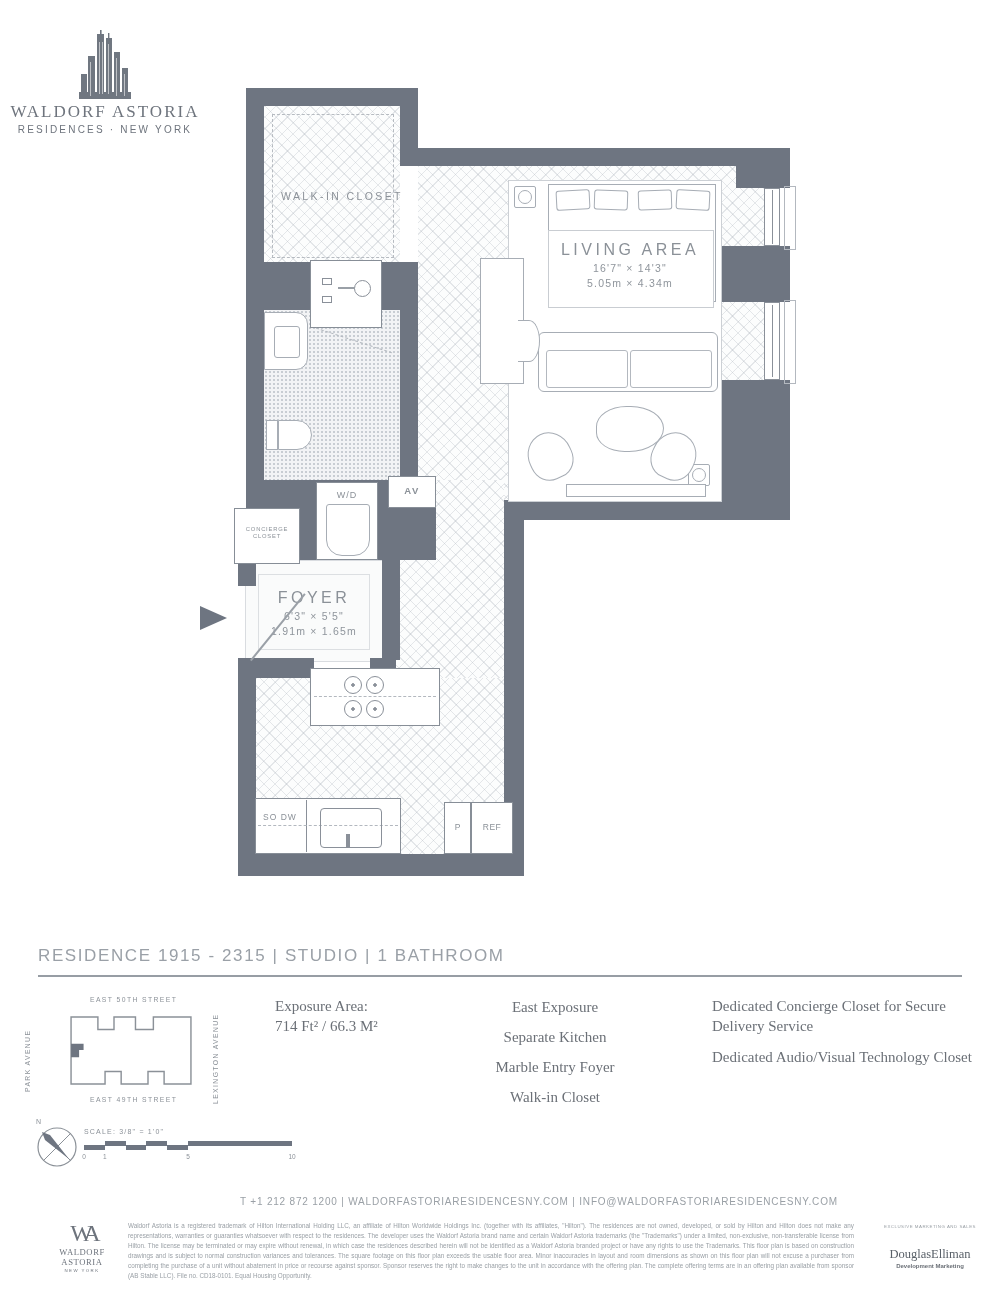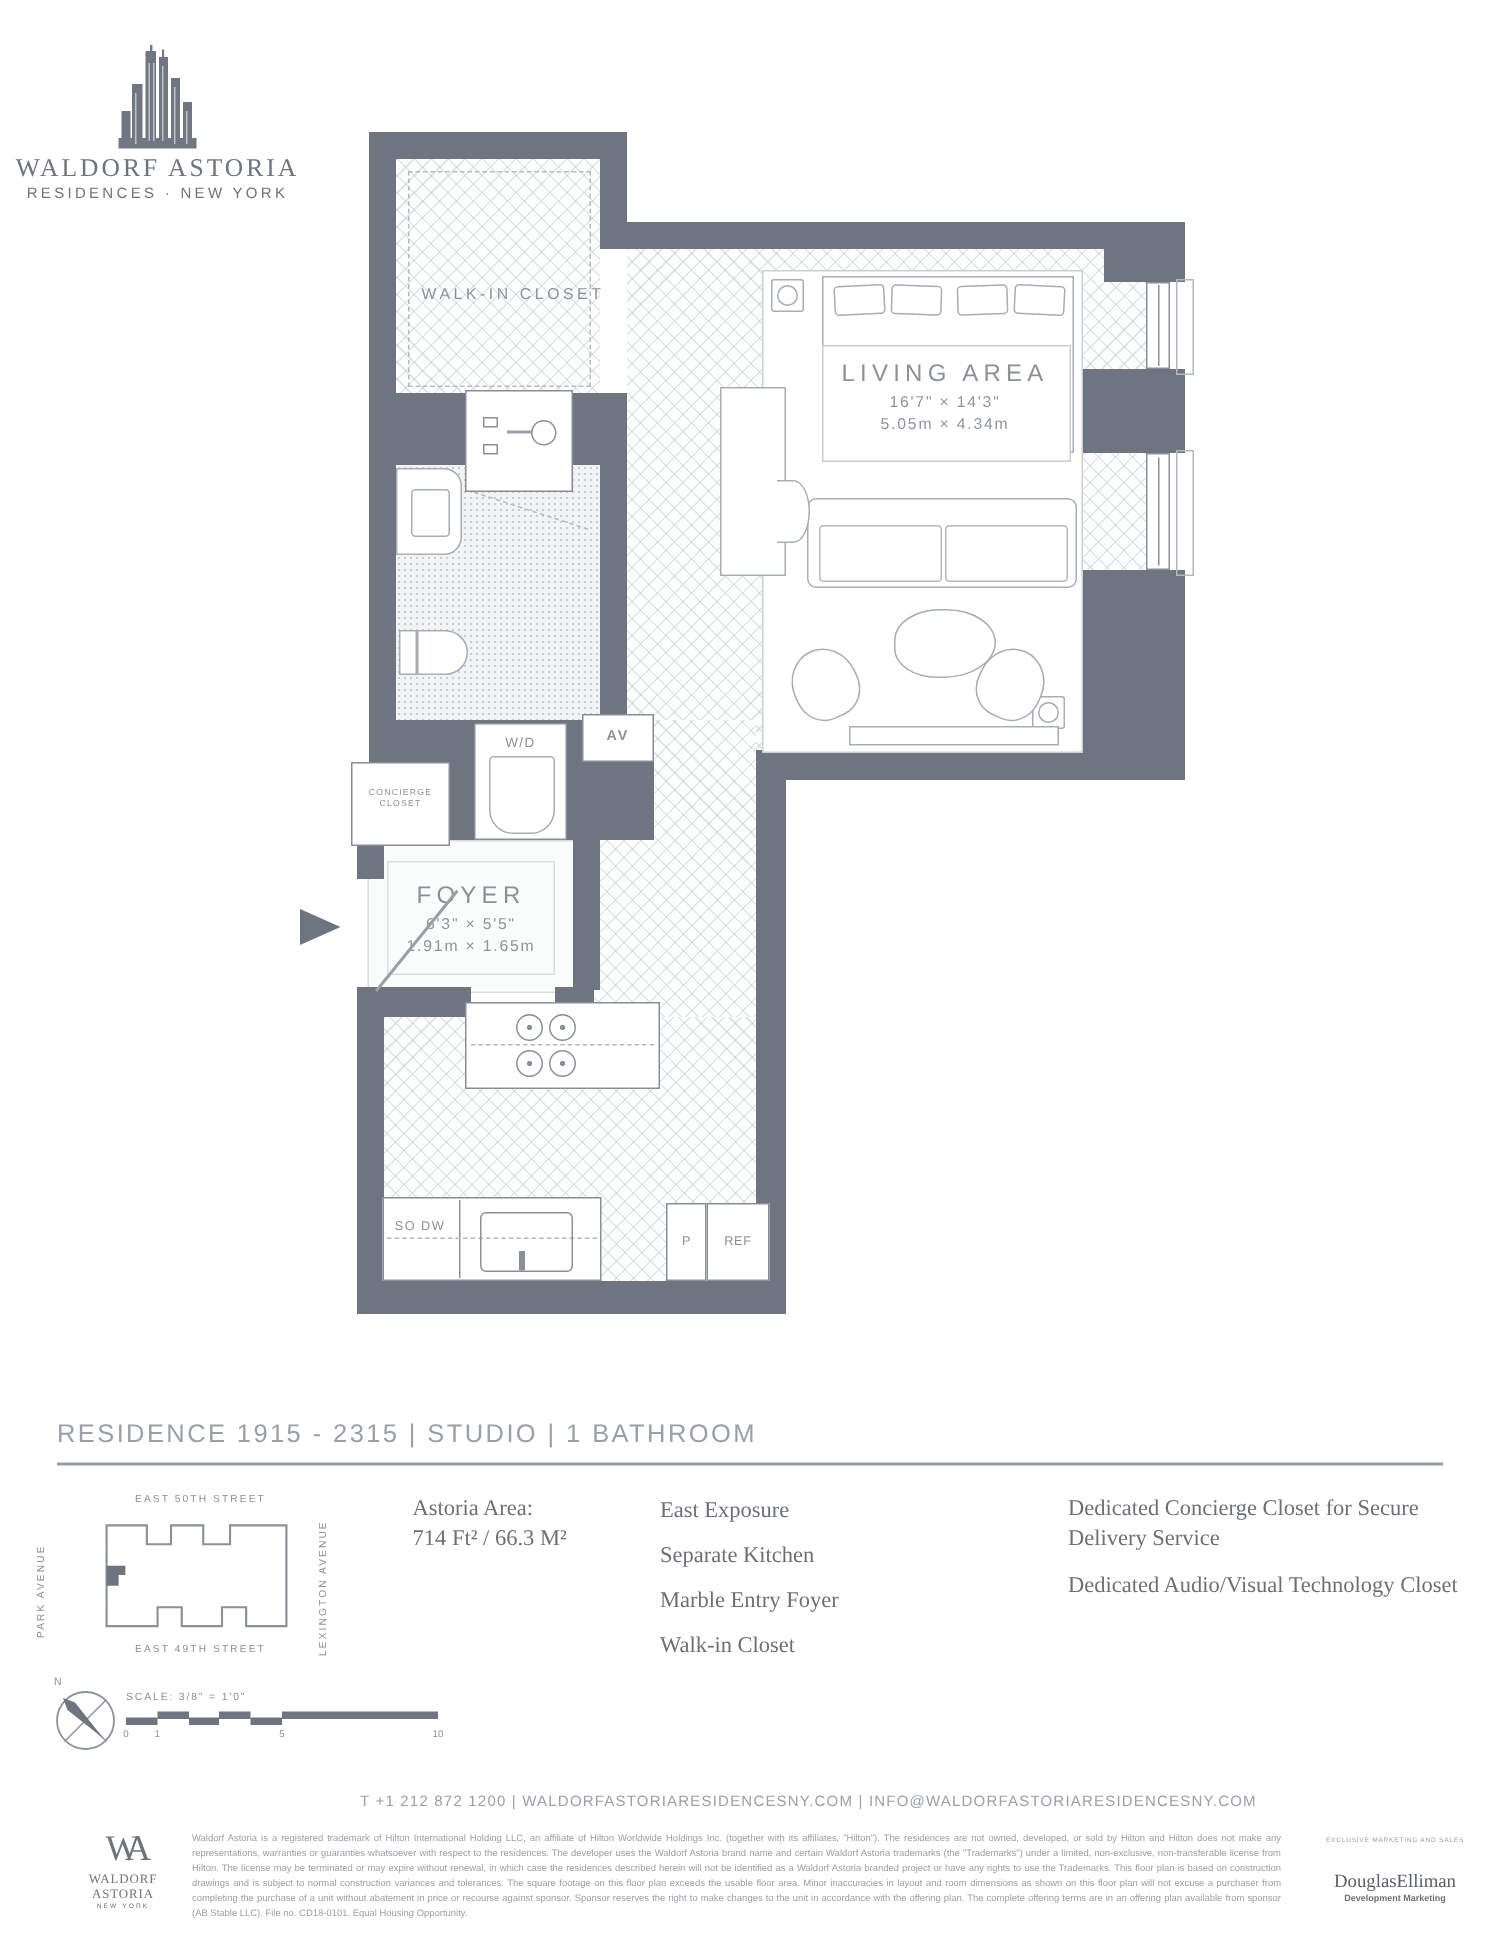--- a/index.html
+++ b/index.html
@@ -229,24 +229,24 @@
   <div class="street vtext" style="left:24px;top:1012px;height:80px;">PARK AVENUE</div>
   <div class="street vtext" style="left:212px;top:1000px;height:104px;">LEXINGTON AVENUE</div>
   <div class="abs" style="left:56px;top:1008px;">
     <svg width="150" height="85" viewBox="0 0 150 95">
       <path d="M8,10 H38 V24 H56 V10 H80 V24 H100 V10 H142 V85 H112 V71 H94 V85 H64 V71 H46 V85 H8 Z" fill="none" stroke="#8b9198" stroke-width="1.6"></path>
       <path d="M8,40 h14 v7 h-5 v8 h-9 z" fill="#6e7581"></path>
     </svg>
   </div>
 
   <div class="abs serif" style="left:275px;top:996px;font-size:15px;line-height:20px;">
-    <div>Astoria Area:</div>
+    <div>Exposure Area:</div>
     <div>714 Ft² / 66.3 M²</div>
   </div>
-  <div class="abs" style="left:440px;top:992px;width:230px;">
+  <div class="abs" style="left:440px;top:992px;width:230px;text-align:center;">
     <div class="feat">East Exposure</div>
     <div class="feat">Separate Kitchen</div>
     <div class="feat">Marble Entry Foyer</div>
     <div class="feat">Walk-in Closet</div>
   </div>
   <div class="abs" style="left:712px;top:996px;width:262px;">
     <div class="feat2">Dedicated Concierge Closet for Secure Delivery Service</div>
     <div class="feat2">Dedicated Audio/Visual Technology Closet</div>
   </div>
 

